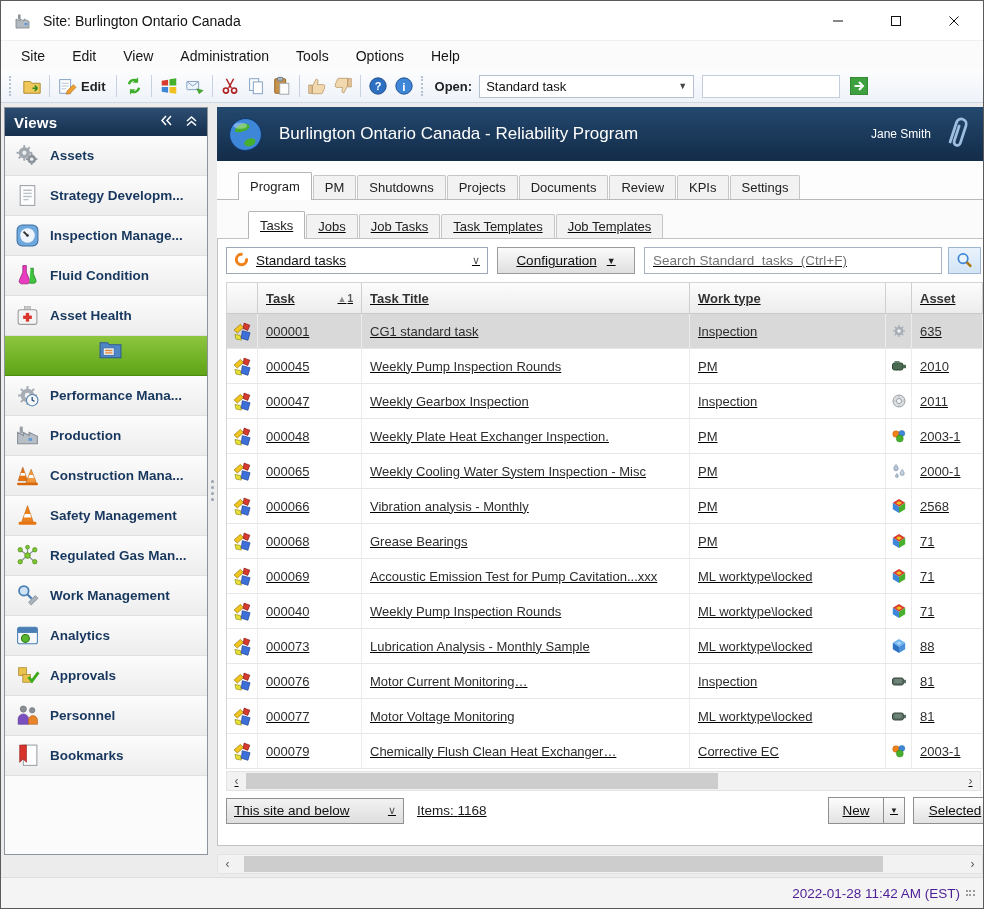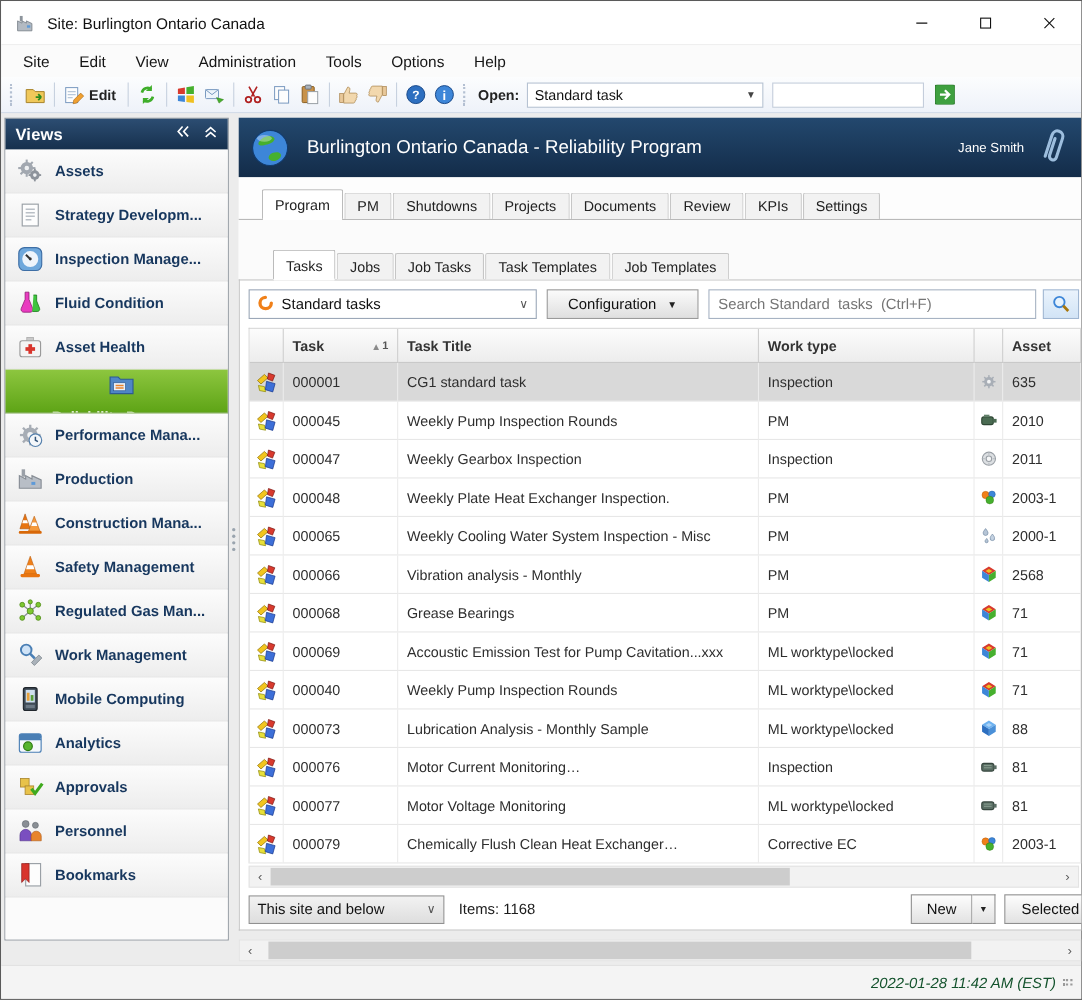--- a/index.html
+++ b/index.html
@@ -80,21 +80,21 @@
 
   
   .tabs-row { display:flex; align-items:flex-end; padding-left:21px; margin-top:11px;
               position:relative; z-index:2; flex:0 0 auto; }
   .tab { height:24px; padding:0 11px; display:flex; align-items:center; font-size:13px; color:#222;
          background:#f2f2f2; border:1px solid #c6c6c6; border-bottom:none; margin-right:1px;
          border-radius:2px 2px 0 0; }
   .tab.active { height:27px; background:#fff; border-color:#b4b4b4; position:relative; }
   .tab.active::after { content:""; position:absolute; left:0; right:0; bottom:-1px; height:2px; background:#fff; }
   .tabpage1 { border-top:1px solid #b9b9b9; background:#fbfbfb; flex:1 1 auto;
-              display:flex; flex-direction:column; padding-top:27px; min-height:0; }
+              display:flex; flex-direction:column; padding-top:11px; min-height:0;text-decoration:underline; }
   .subtabs-row { display:flex; align-items:flex-end; padding-left:31px; position:relative; z-index:2; flex:0 0 auto; }
   .tabpage2 { border:1px solid #c3c3c3; border-right:none; margin-left:0; background:#fff;
               flex:1 1 auto; display:flex; flex-direction:column; padding:8px 0 0 8px; min-height:0; overflow:visible; }
 
   
   .filter-row { display:flex; align-items:center; flex:0 0 auto; padding-right:2px; }
   .list-combo { width:262px; height:27px; border:1px solid #9ca8b8; background:#fff;
                 display:flex; align-items:center; padding:0 7px; gap:7px; font-size:13.5px; color:#111; }
   .list-combo svg { width:15px; height:15px; }
   .list-combo .chev { margin-left:auto; color:#555; font-size:11px; }
@@ -149,21 +149,21 @@
   .new-btn { width:56px; margin-left:auto; }
   .new-dd { width:21px; border-left:none; font-size:8px; color:#222; }
   .selected-btn { width:84px; margin-left:8px; margin-right:-14px; }
   .page-fill { flex:1; }
 
   
   .outer-hscroll { margin:8px 0 3px 0; }
   .outer-hscroll .thumb { left:1%; width:88%; }
   .statusbar { height:31px; background:#f4f4f4; border-top:1px solid #dedede; display:flex;
                align-items:center; justify-content:flex-end; padding-right:8px; flex:0 0 auto; }
-  .status-time { font-size:13.5px; color:#14532d;font-style:italic; }
+  .status-time { font-size:13.5px; color:#4c1d95; }
   .status-grip { display:flex; flex-direction:column; gap:2px; margin-left:6px; }
   .status-grip i { width:9px; border-top:2px dotted #9a9a9a; display:block; }
 </style>
 </head>
 <body>
 
 <div class="window">
 
   <div class="titlebar">
     <span class="title-icon">
@@ -466,32 +466,20 @@
   </div>
             <div class="side-item">
     <span class="s-icon">
                 <svg viewBox="0 0 24 24">
                   <path d="M13 18.5l6.5-6.5 2.6 2.6-6.5 6.5z" fill="#aab2ba" stroke="#7c848c" stroke-width="0.7"></path>
                   <circle cx="8.5" cy="7.5" r="4.6" fill="#cfe3f7" stroke="#4a7fb5" stroke-width="1.7"></circle>
                   <path d="M12 11l4 4" stroke="#4a7fb5" stroke-width="2.2"></path>
                 </svg>
               </span>
     <span class="s-label">Work Management</span>
-  </div>
-            <div class="side-item">
-    <span class="s-icon">
-                <svg viewBox="0 0 24 24">
-                  <rect x="6" y="2" width="12" height="20" rx="2" fill="#3e4a56" stroke="#20262c"></rect>
-                  <rect x="8" y="4" width="8" height="11" fill="#cfe0ef"></rect>
-                  <rect x="9" y="6.5" width="2.4" height="7" fill="#e8a23c"></rect>
-                  <rect x="12.4" y="8.5" width="2.4" height="5" fill="#5a9e3a"></rect>
-                  <rect x="8" y="17" width="8" height="3" fill="#6b7884"></rect>
-                </svg>
-              </span>
-    <span class="s-label">Mobile Computing</span>
   </div>
             <div class="side-item">
     <span class="s-icon">
                 <svg viewBox="0 0 24 24">
                   <rect x="2.5" y="4" width="19" height="16" rx="2" fill="#f6f9fc" stroke="#4a7fb5"></rect>
                   <path d="M2.5 9h19" stroke="#4a7fb5"></path>
                   <rect x="2.5" y="4" width="19" height="5" rx="2" fill="#4a7fb5"></rect>
                   <circle cx="10" cy="14.8" r="3.8" fill="#57b52e" stroke="#2d7a10"></circle>
                 </svg>
               </span>

